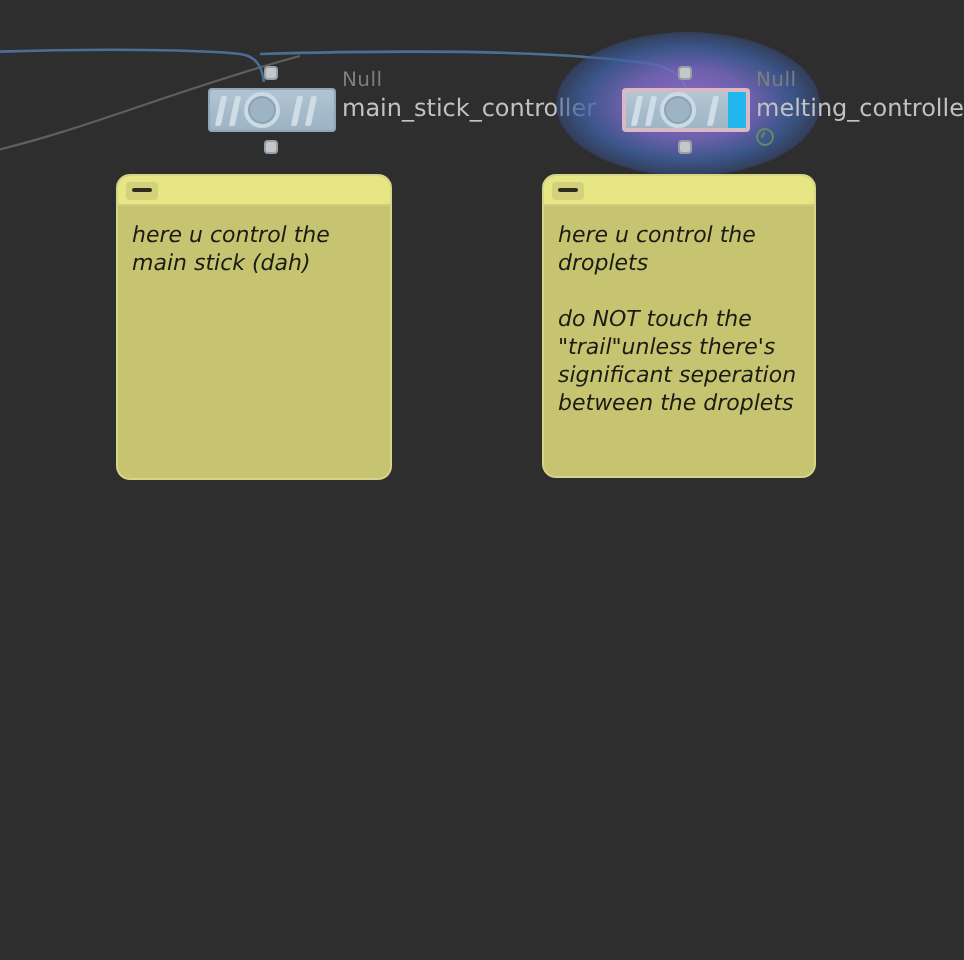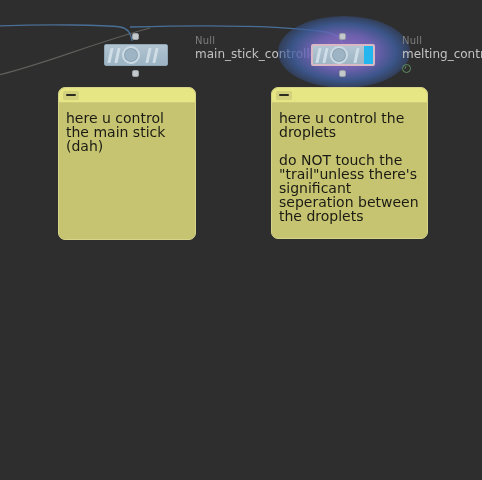--- a/index.html
+++ b/index.html
@@ -104,21 +104,21 @@
     border-radius: 2px;
     left: 50%;
     margin-left: -4px;
     box-sizing: border-box;
   }
   .port-top { top: -11px; }
   .port-bottom { bottom: -11px; }
 
   .node-labels {
     position: absolute;
-    left: 91px;
+    left: 67px;
     top: -9px;
     white-space: nowrap;
   }
   .node-type {
     font-size: 10px;
     color: #7e7e7e;
     line-height: 12px;
     letter-spacing: 0.2px;
   }
   .node-name {
@@ -174,25 +174,26 @@
   }
   .note-collapse span {
     display: block;
     width: 10px;
     height: 2.5px;
     background: #2b2b20;
     border-radius: 1px;
   }
   .note-body {
     padding: 8px 7px 6px 7px;
-    font-size: 14px;
+    font-size: 11px;
     line-height: 14px;
     color: #1b1b14;
     white-space: pre-wrap;
     word-wrap: break-word;
+    font-style: italic;
   }
 </style>
 </head>
 <body>
 
 <div id="canvas">
 
   <svg id="wires" viewBox="0 0 482 480" width="482" height="480">
 
     <path d="M -6 76 C 40 66, 90 44, 150 28" fill="none" stroke="#676763" stroke-width="1.1" opacity="0.85"></path>
@@ -238,21 +239,21 @@
 
   <div class="note" style="left:58px; top:87px; width:138px; height:153px;">
     <div class="note-header">
       <div class="note-collapse">
           <span></span>
         </div>
     </div>
     <div class="note-body">here u control the main stick (dah)</div>
   </div>
 
-  <div class="note" style="left:271px; top:87px; width:157px; height:152px;">
+  <div class="note" style="left:271px; top:87px; width:137px; height:152px;">
     <div class="note-header">
       <div class="note-collapse">
           <span></span>
         </div>
     </div>
     <div class="note-body">here u control the droplets
 
 do NOT touch the "trail"unless there's significant seperation between the droplets</div>
   </div>
 

